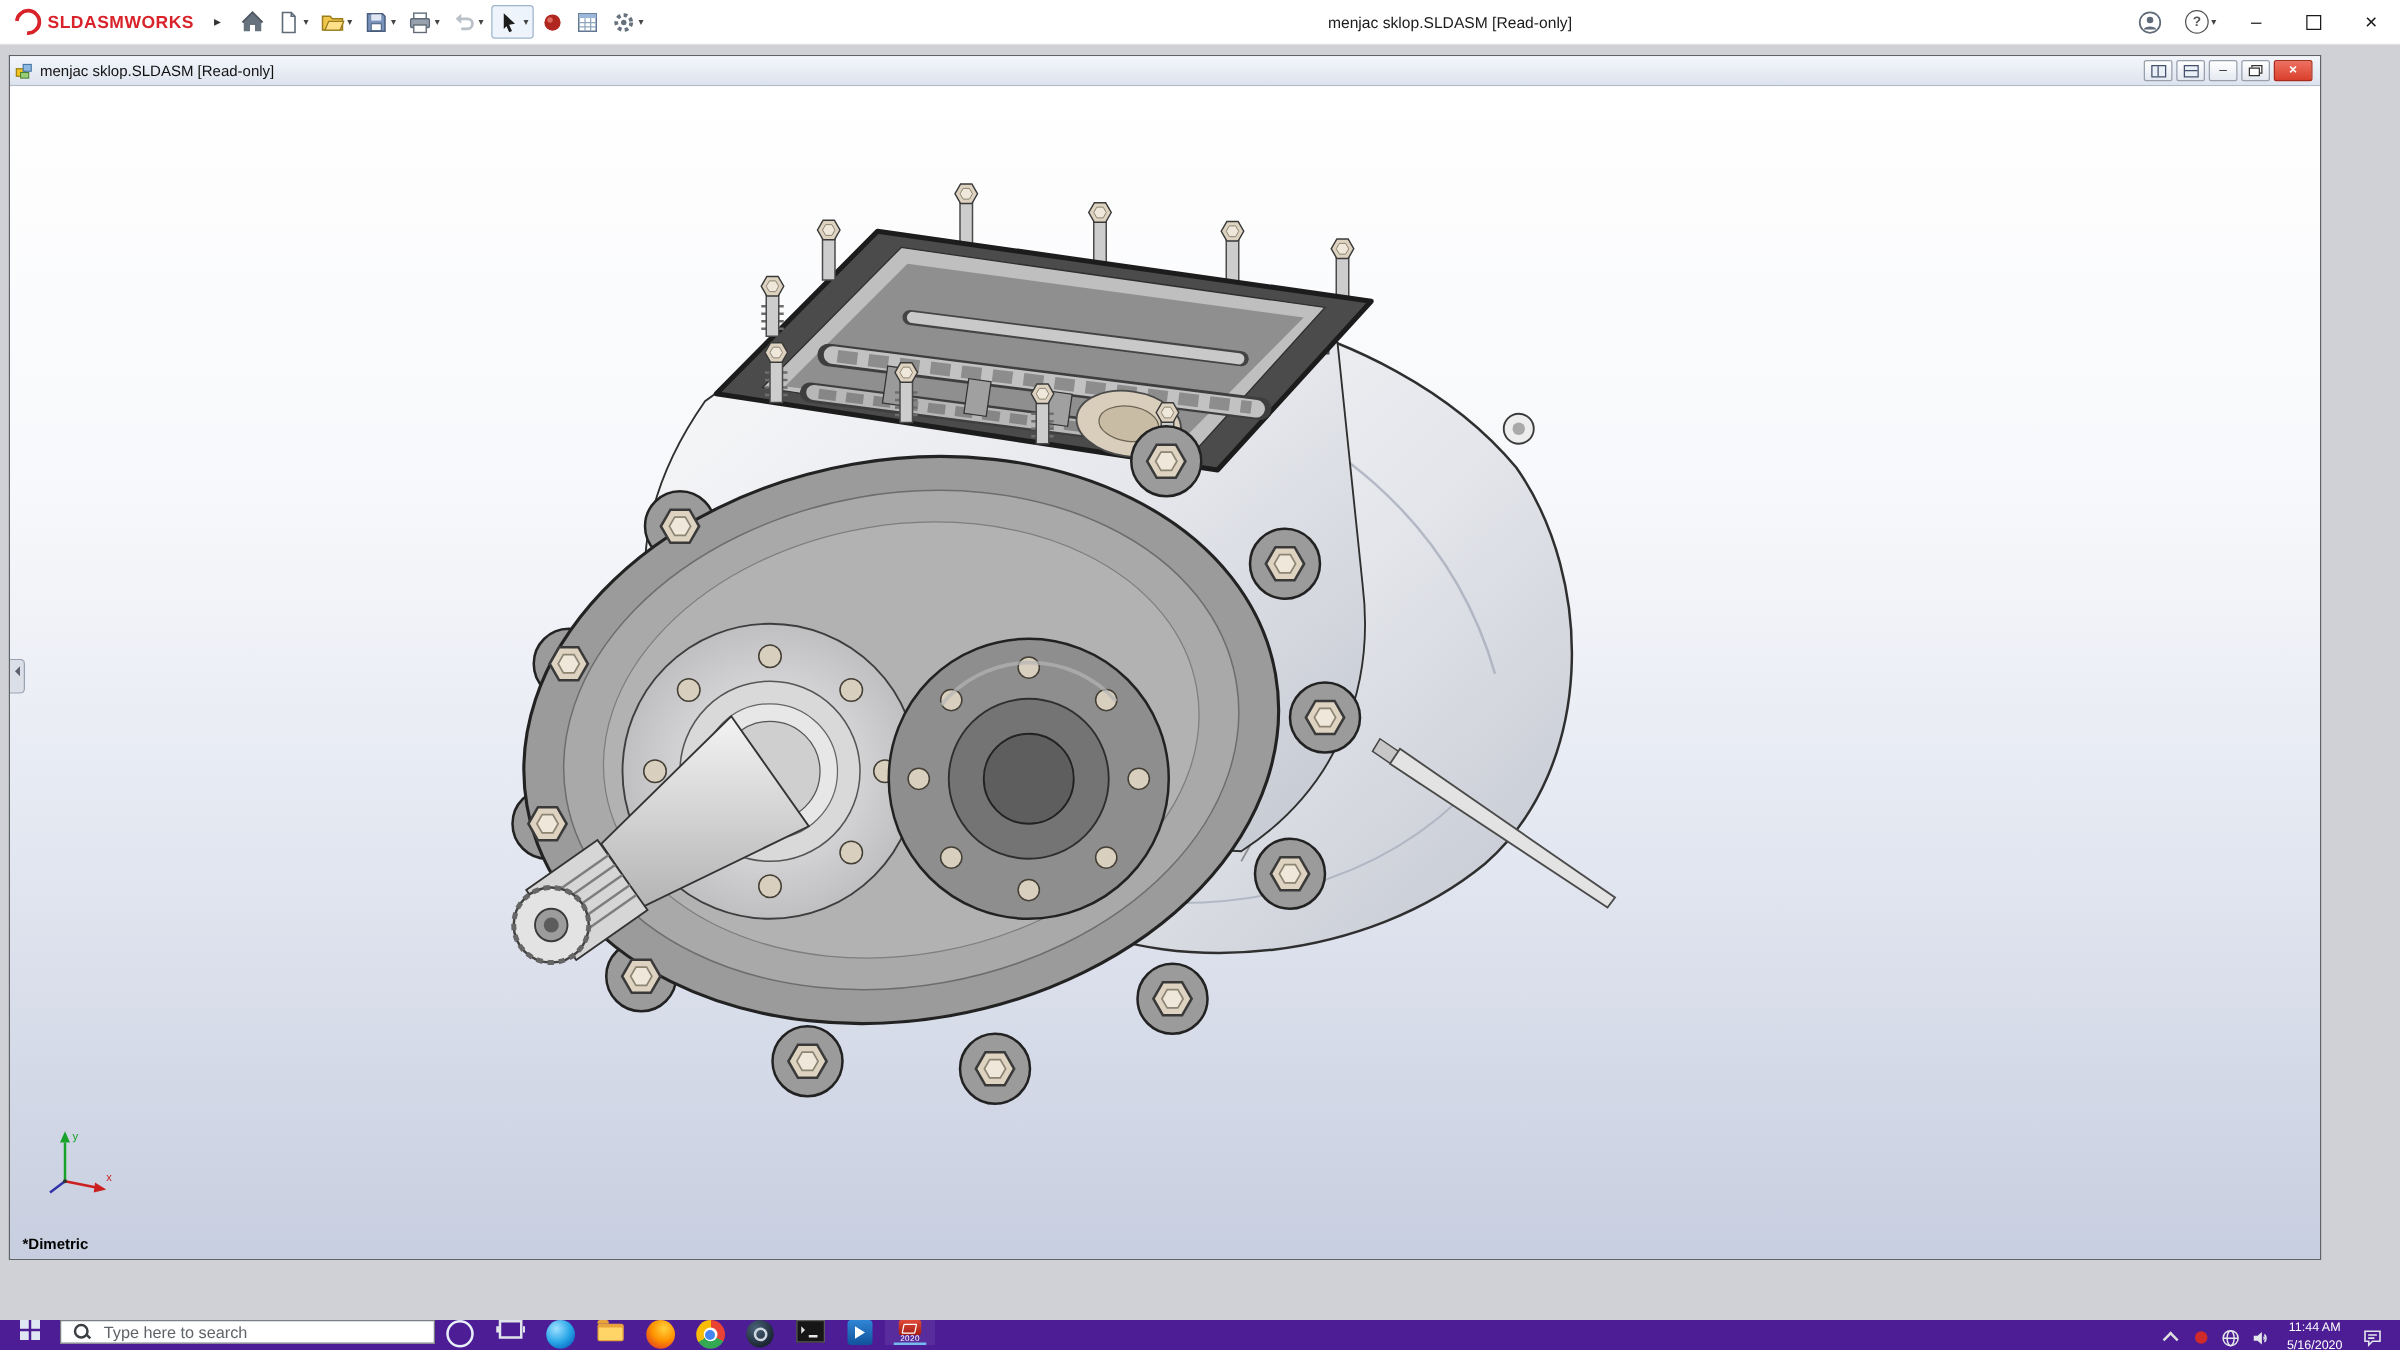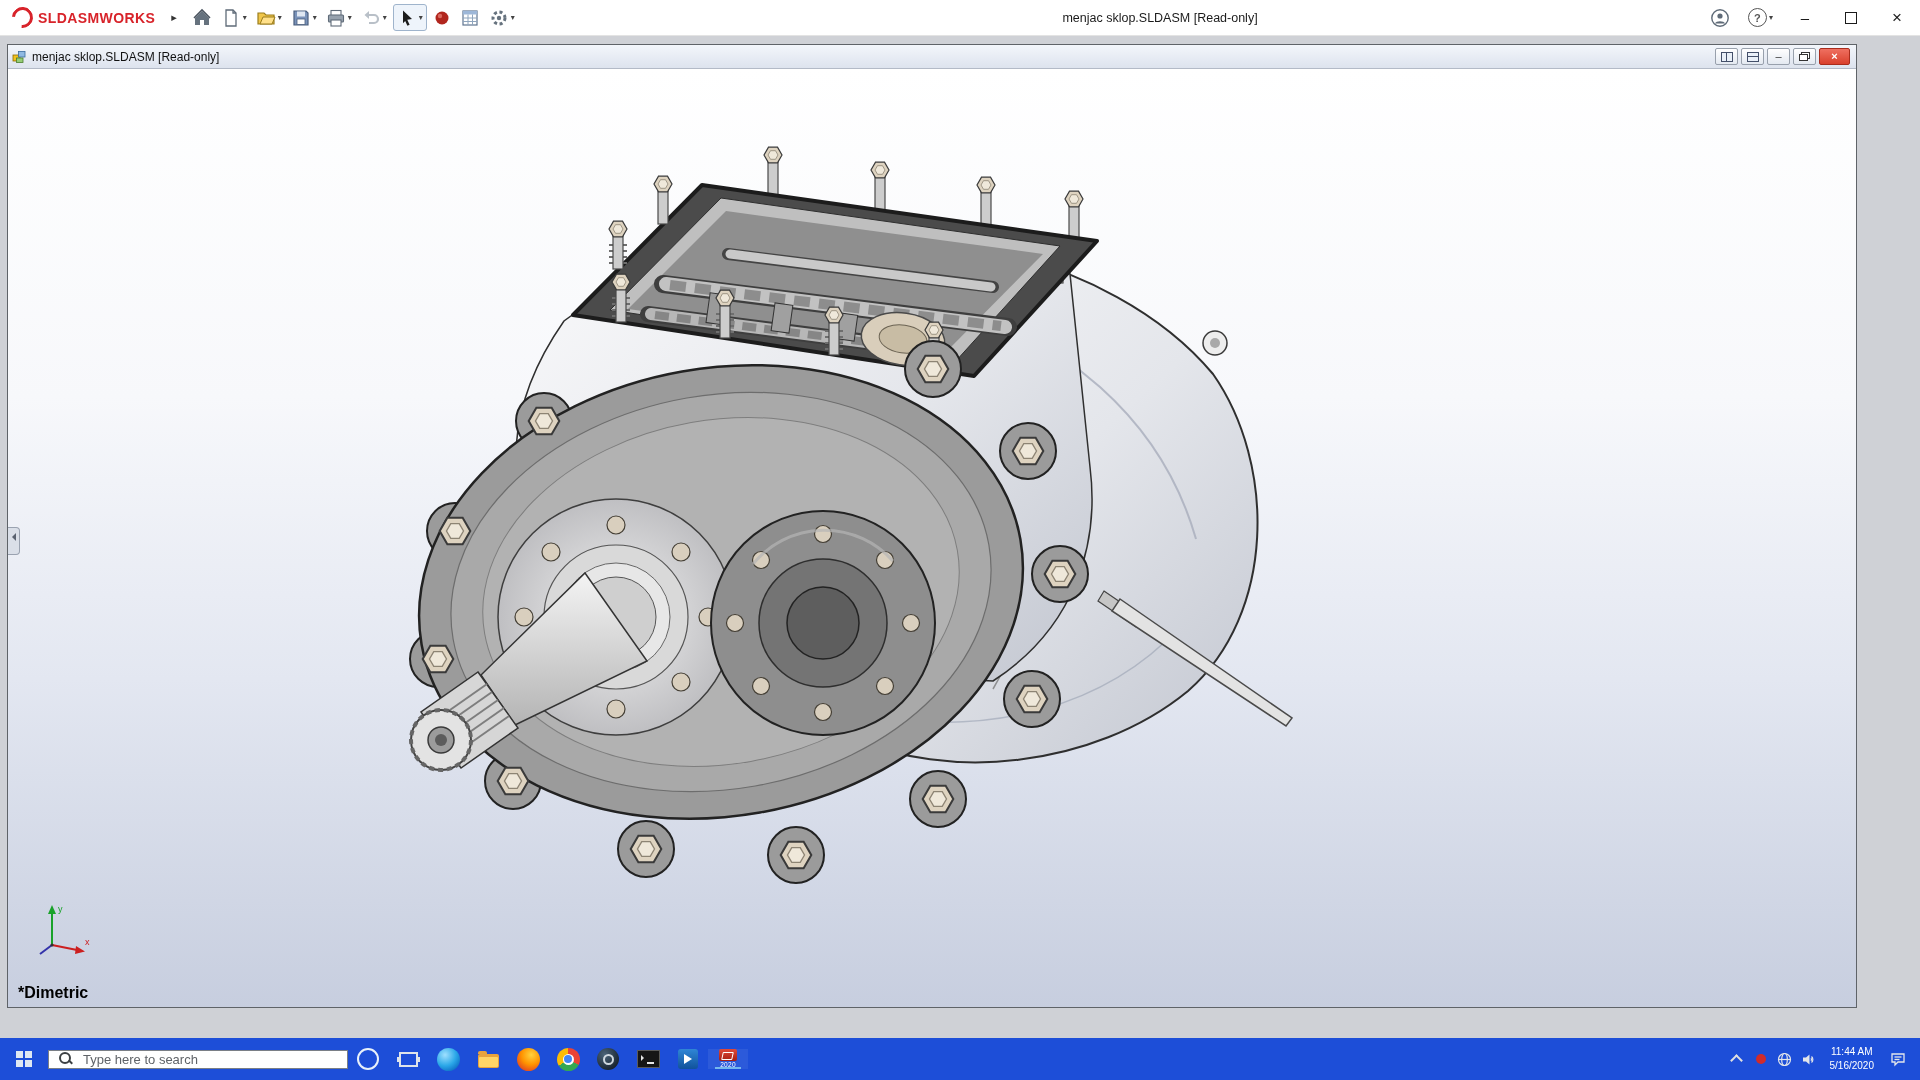--- a/index.html
+++ b/index.html
@@ -42,29 +42,29 @@
   .pane.v::before{content:"";position:absolute;left:4px;top:0;bottom:0;width:1px;background:#44506a}
   .pane.h::before{content:"";position:absolute;top:3px;left:0;right:0;height:1px;background:#44506a}
   .sq{position:relative;width:11px;height:9px}
   .sq::before{content:"";position:absolute;right:0;top:0;width:7px;height:5px;border:1px solid #333;background:#fff}
   .sq::after{content:"";position:absolute;left:0;bottom:0;width:7px;height:5px;border:1px solid #333;background:#fff}
 
   
   .vp{position:absolute;left:0;right:0;top:24px;bottom:0;overflow:hidden;
       background:linear-gradient(180deg,#ffffff 0%,#f7f8fb 35%,#e3e7f1 65%,#c7cedf 100%)}
   .vp svg.model{position:absolute;inset:0;width:100%;height:100%}
-  .dimetric{position:absolute;left:10px;bottom:5px;font-size:16px;font-weight:700;color:#000}
+  .dimetric{position:absolute;left:10px;bottom:5px;font-size:12px;font-weight:700;color:#000}
   .triad{position:absolute;left:24px;bottom:46px}
   .handle{position:absolute;left:0;top:458px;width:11px;height:26px;background:#dadfe8;border:1px solid #9aa2b0;
           border-left:none;border-radius:0 4px 4px 0;display:grid;place-items:center}
   .handle::before{content:"";border:4px solid transparent;border-right-color:#5a6270;margin-left:-4px}
 
   
-  .taskbar{position:absolute;left:0;right:0;bottom:0;height:42px;background:#1d4ed8;display:flex;
-           align-items:center;z-index:10;color:#fff}
+  .taskbar{position:absolute;left:0;right:0;bottom:0;height:24px;background:#4c1d95;display:flex;
+           align-items:flex-start;z-index:10;color:#fff}
   .startbtn{width:48px;display:grid;place-items:center}
   .winlogo{display:grid;grid-template-columns:7px 7px;grid-template-rows:7px 7px;gap:2px}
   .winlogo span{background:#dfe8f2}
   .searchbox{width:300px;background:#ffffff;border:1px solid #7a7f86;box-sizing:border-box;display:flex;
              align-items:center;gap:8px;padding:0 10px}
   .mag{position:relative;width:14px;height:14px;flex:0 0 auto}
   .mag::before{content:"";position:absolute;left:0;top:0;width:8px;height:8px;border:2px solid #3c4043;border-radius:50%}
   .mag::after{content:"";position:absolute;left:9px;top:9px;width:5px;height:2px;background:#3c4043;transform:rotate(45deg)}
   .searchbox input{border:none;outline:none;flex:1;font-size:13px;font-family:inherit;color:#222;background:transparent}
   .searchbox input::placeholder{color:#5f6368}

